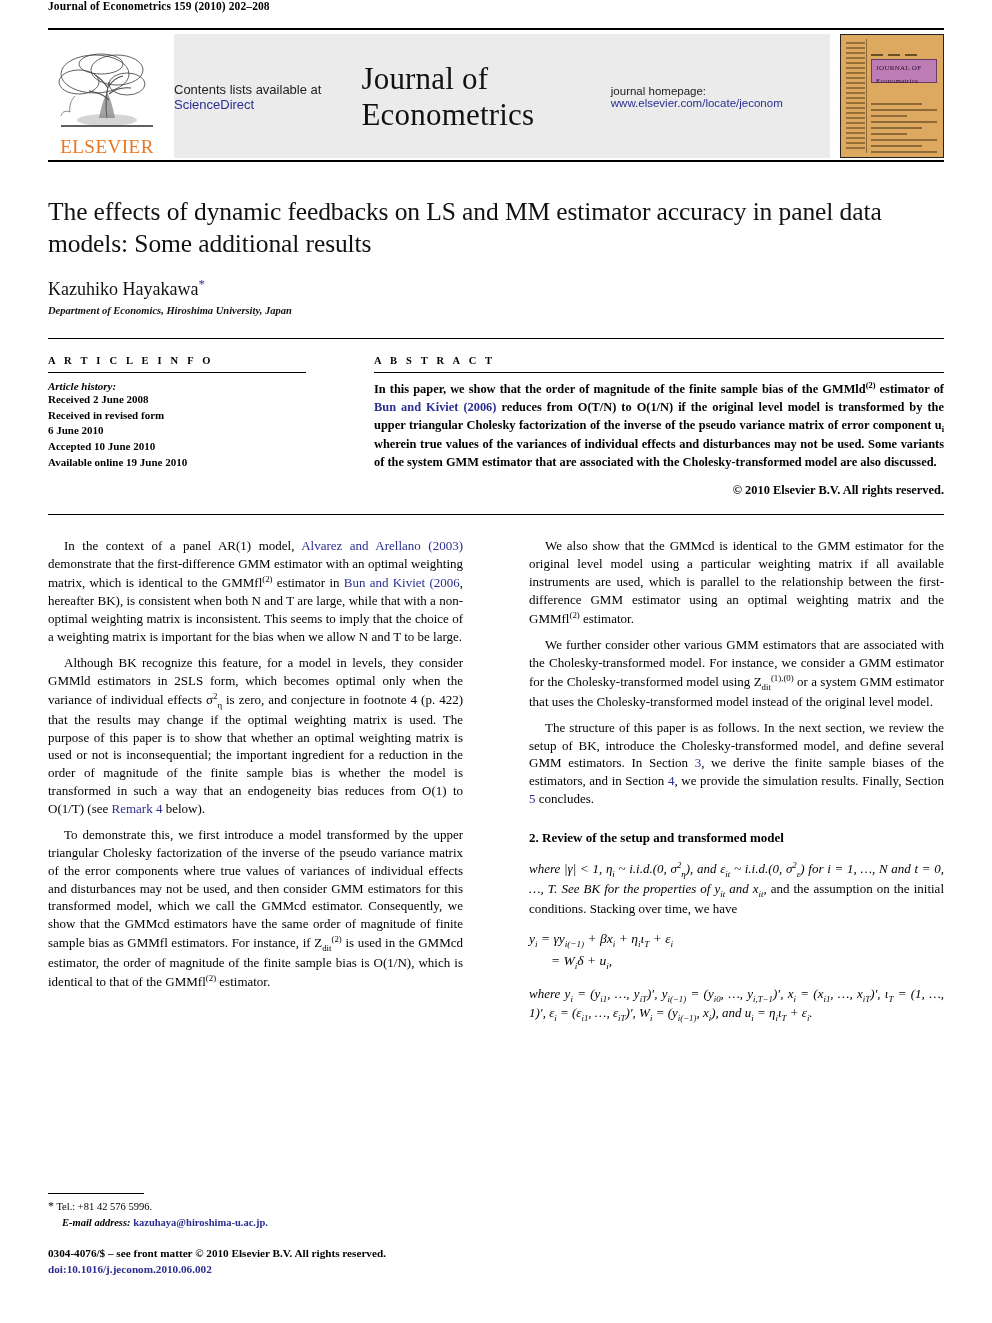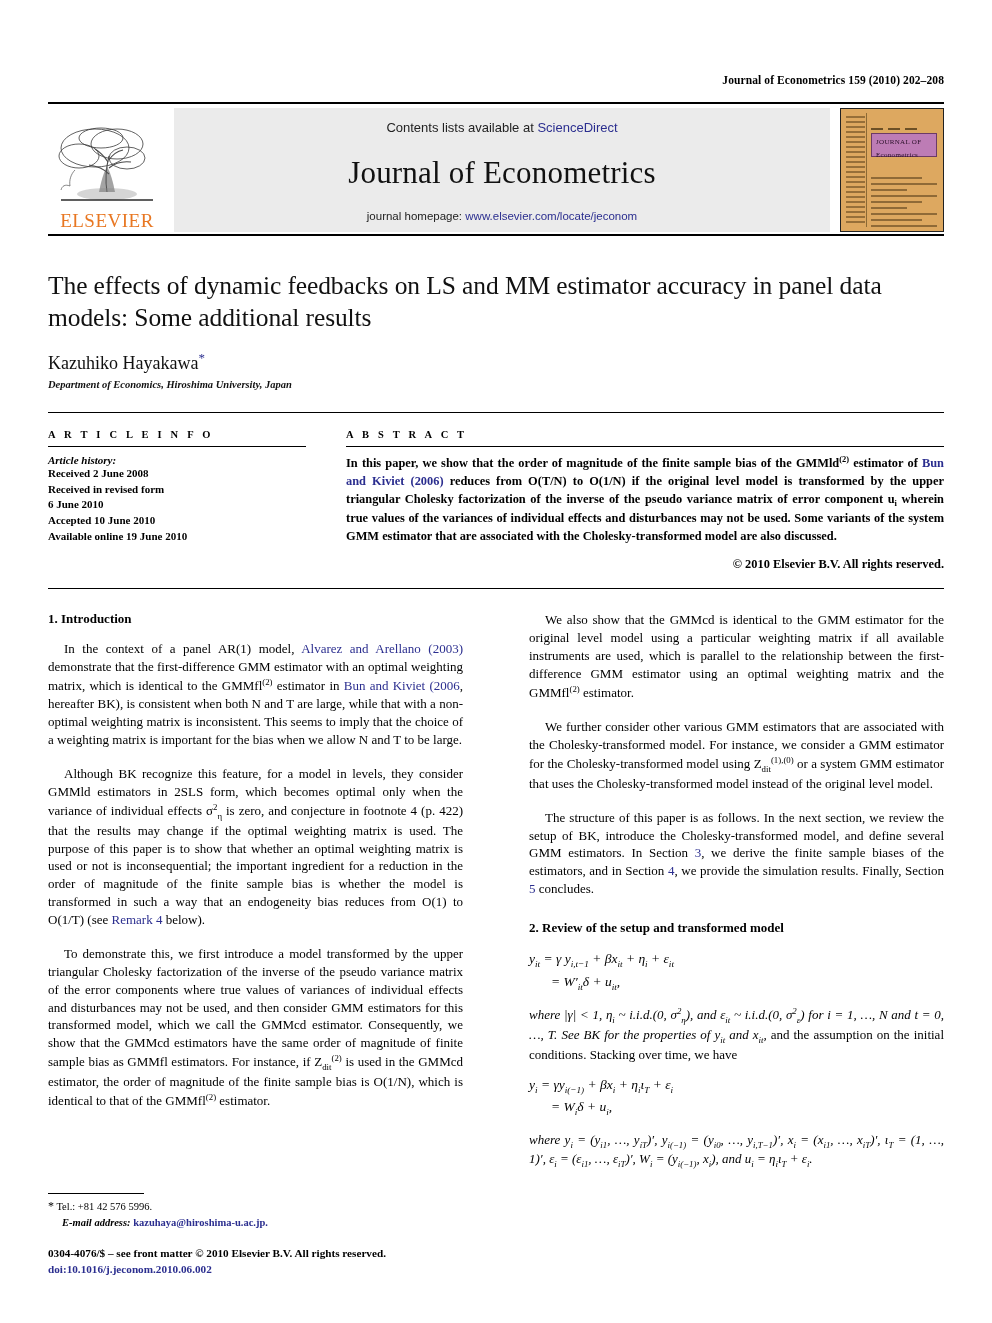--- a/index.html
+++ b/index.html
@@ -9,25 +9,24 @@
     background:#ffffff;
     font-family: "Liberation Serif", "DejaVu Serif", serif;
     color:#000;
     position:relative;
     overflow:hidden;
   }
   .page { position:relative; width:992px; height:1323px; padding:0 48px; }
 
   
   .runhead {
-    text-align:right;
+    text-align:left;
     font-size:11.5px;
     font-weight:bold;
     letter-spacing:0.1px;
-    padding-top:74px;
   }
 
   
   .masthead-rule { border-top:2.2px solid #000; margin-top:16px; }
   .masthead {
     display:flex; align-items:stretch;
     height:124px; margin-top:4px;
   }
   .els-logo {
     width:118px; flex:0 0 118px;
@@ -39,21 +38,21 @@
   .els-word {
     color:#e87722;
     font-family:"Liberation Serif", serif;
     font-size:19px; letter-spacing:0.5px;
     line-height:1; margin-top:1px;
   }
   .mast-center {
     flex:1 1 auto;
     background:#ebebeb;
     margin:0 10px 0 8px;
-    display:flex; flex-direction:column;
+    display:flex; flex-direction:row;
     align-items:center; justify-content:space-between;
     padding:12px 0 10px 0;
   }
   .contents-line { font-family:"Liberation Sans", sans-serif; font-size:13px; color:#222; }
   .sd-link { color:#2b2e8f; }
   .journal-title {
     font-family:"Liberation Serif", serif;
     font-size:31px; color:#111;
     letter-spacing:0.2px;
   }
@@ -100,21 +99,21 @@
   .authors sup { color:#2b2e8f; font-size:13px; }
   .affil {
     font-size:10.5px; font-style:italic; font-weight:bold;
     margin-top:5px; color:#111;
   }
 
   
   .info-rule-top { border-top:1px solid #000; margin-top:22px; }
   .infoabs { display:flex; margin-top:16px; }
   .col-info { width:258px; flex:0 0 258px; margin-right:40px; }
-  .col-abs { flex:1 1 auto; }
+  .col-abs { flex:1 1 auto;margin-left:28px; }
   .sechead {
     font-family:"Liberation Serif", serif;
     font-size:10.5px; font-weight:bold; letter-spacing:3.2px;
   }
   .thinrule { border-top:1.3px solid #000; margin:6px 0 7px 0; }
   .hist-title { font-size:11px; font-style:italic; font-weight:bold; }
   .hist-line { font-size:11px; font-weight:bold; line-height:1.42; }
   .abs-body {
     font-size:12.4px; line-height:1.42; text-align:justify; font-weight:bold;
   }
@@ -130,21 +129,21 @@
   .bcol { width:415px; flex:0 0 415px; }
   .bcol.left { margin-right:66px; }
   h2.num {
     font-size:13px; font-weight:bold; margin:0 0 13px 0;
   }
   h2.num.spaced { margin-top:22px; }
   p.bp {
     font-size:13px; line-height:1.375; text-align:justify;
     margin:0; text-indent:16px;
   }
-  p.bp + p.bp { margin-top:16px; }
+  p.bp + p.bp { margin-top:8px; }
   .lnk { color:#2b2e8f; }
   .eq {
     font-size:13.5px; line-height:1.5; margin:11px 0 11px 0;
     font-style:normal;
   }
   .eq .ln2 { display:block; padding-left:22px; }
   .it { font-style:italic; }
   p.noind { text-indent:0; }
 
   
@@ -280,43 +279,38 @@
       <div class="abs-body"><span>In this paper, we show that the order of magnitude of the finite sample bias of the GMMld</span><sup>(2)</sup><span> estimator of </span><span class="lnk">Bun and Kiviet (2006)</span><span> reduces from O(T/N) to O(1/N) if the original level model is transformed by the upper triangular Cholesky factorization of the inverse of the pseudo variance matrix of error component u</span><sub>i</sub><span> wherein true values of the variances of individual effects and disturbances may not be used. Some variants of the system GMM estimator that are associated with the Cholesky-transformed model are also discussed.</span></div>
       <div class="abs-copy">© 2010 Elsevier B.V. All rights reserved.</div>
     </div>
   </div>
 
   <div class="info-rule-bot"></div>
 
   <div class="body2col">
 
     <div class="bcol left">
-      <h2 class="num">1. Introduction</h2>
 
       <p class="bp"><span>In the context of a panel AR(1) model, </span><span class="lnk">Alvarez and Arellano (2003)</span><span> demonstrate that the first-difference GMM estimator with an optimal weighting matrix, which is identical to the GMMfl</span><sup>(2)</sup><span> estimator in </span><span class="lnk">Bun and Kiviet (2006</span><span>, hereafter BK), is consistent when both N and T are large, while that with a non-optimal weighting matrix is inconsistent. This seems to imply that the choice of a weighting matrix is important for the bias when we allow N and T to be large.</span></p>
 
       <p class="bp"><span>Although BK recognize this feature, for a model in levels, they consider GMMld estimators in 2SLS form, which becomes optimal only when the variance of individual effects σ</span><sup>2</sup><sub>η</sub><span> is zero, and conjecture in footnote 4 (p. 422) that the results may change if the optimal weighting matrix is used. The purpose of this paper is to show that whether an optimal weighting matrix is used or not is inconsequential; the important ingredient for a reduction in the order of magnitude of the finite sample bias is whether the model is transformed in such a way that an endogeneity bias reduces from O(1) to O(1/T) (see </span><span class="lnk">Remark 4</span><span> below).</span></p>
 
       <p class="bp"><span>To demonstrate this, we first introduce a model transformed by the upper triangular Cholesky factorization of the inverse of the pseudo variance matrix of the error components where true values of variances of individual effects and disturbances may not be used, and then consider GMM estimators for this transformed model, which we call the GMMcd estimator. Consequently, we show that the GMMcd estimators have the same order of magnitude of finite sample bias as GMMfl estimators. For instance, if Z</span><sub>dit</sub><sup>(2)</sup><span> is used in the GMMcd estimator, the order of magnitude of the finite sample bias is O(1/N), which is identical to that of the GMMfl</span><sup>(2)</sup><span> estimator.</span></p>
     </div>
 
     <div class="bcol">
       <p class="bp"><span>We also show that the GMMcd is identical to the GMM estimator for the original level model using a particular weighting matrix if all available instruments are used, which is parallel to the relationship between the first-difference GMM estimator using an optimal weighting matrix and the GMMfl</span><sup>(2)</sup><span> estimator.</span></p>
 
       <p class="bp"><span>We further consider other various GMM estimators that are associated with the Cholesky-transformed model. For instance, we consider a GMM estimator for the Cholesky-transformed model using Z</span><sub>dit</sub><sup>(1),(0)</sup><span> or a system GMM estimator that uses the Cholesky-transformed model instead of the original level model.</span></p>
 
       <p class="bp"><span>The structure of this paper is as follows. In the next section, we review the setup of BK, introduce the Cholesky-transformed model, and define several GMM estimators. In Section </span><span class="lnk">3</span><span>, we derive the finite sample biases of the estimators, and in Section </span><span class="lnk">4</span><span>, we provide the simulation results. Finally, Section </span><span class="lnk">5</span><span> concludes.</span></p>
 
       <h2 class="num spaced">2. Review of the setup and transformed model</h2>
 
 
-      <div class="eq">
-        <span class="it">y<sub>it</sub> = γ y<sub>i,t−1</sub> + βx<sub>it</sub> + η<sub>i</sub> + ε<sub>it</sub></span>
-        <span class="ln2 it">= W′<sub>it</sub>δ + u<sub>it</sub>,</span>
-      </div>
 
       <p class="bp noind"><span class="it">where |γ| &lt; 1, η<sub>i</sub> ~ i.i.d.(0, σ<sup>2</sup><sub>η</sub>), and ε<sub>it</sub> ~ i.i.d.(0, σ<sup>2</sup><sub>ε</sub>) for i = 1, …, N and t = 0, …, T. See BK for the properties of y<sub>it</sub> and x<sub>it</sub>,</span> <span>and the assumption on the initial conditions. Stacking over time, we have</span></p>
 
       <div class="eq">
         <span class="it">y<sub>i</sub> = γy<sub>i(−1)</sub> + βx<sub>i</sub> + η<sub>i</sub>ι<sub>T</sub> + ε<sub>i</sub></span>
         <span class="ln2 it">= W<sub>i</sub>δ + u<sub>i</sub>,</span>
       </div>
 
       <p class="bp noind"><span class="it">where y<sub>i</sub> = (y<sub>i1</sub>, …, y<sub>iT</sub>)′, y<sub>i(−1)</sub> = (y<sub>i0</sub>, …, y<sub>i,T−1</sub>)′, x<sub>i</sub> = (x<sub>i1</sub>, …, x<sub>iT</sub>)′, ι<sub>T</sub> = (1, …, 1)′, ε<sub>i</sub> = (ε<sub>i1</sub>, …, ε<sub>iT</sub>)′, W<sub>i</sub> = (y<sub>i(−1)</sub>, x<sub>i</sub>), and u<sub>i</sub> = η<sub>i</sub>ι<sub>T</sub> + ε<sub>i</sub>.</span></p>
     </div>

